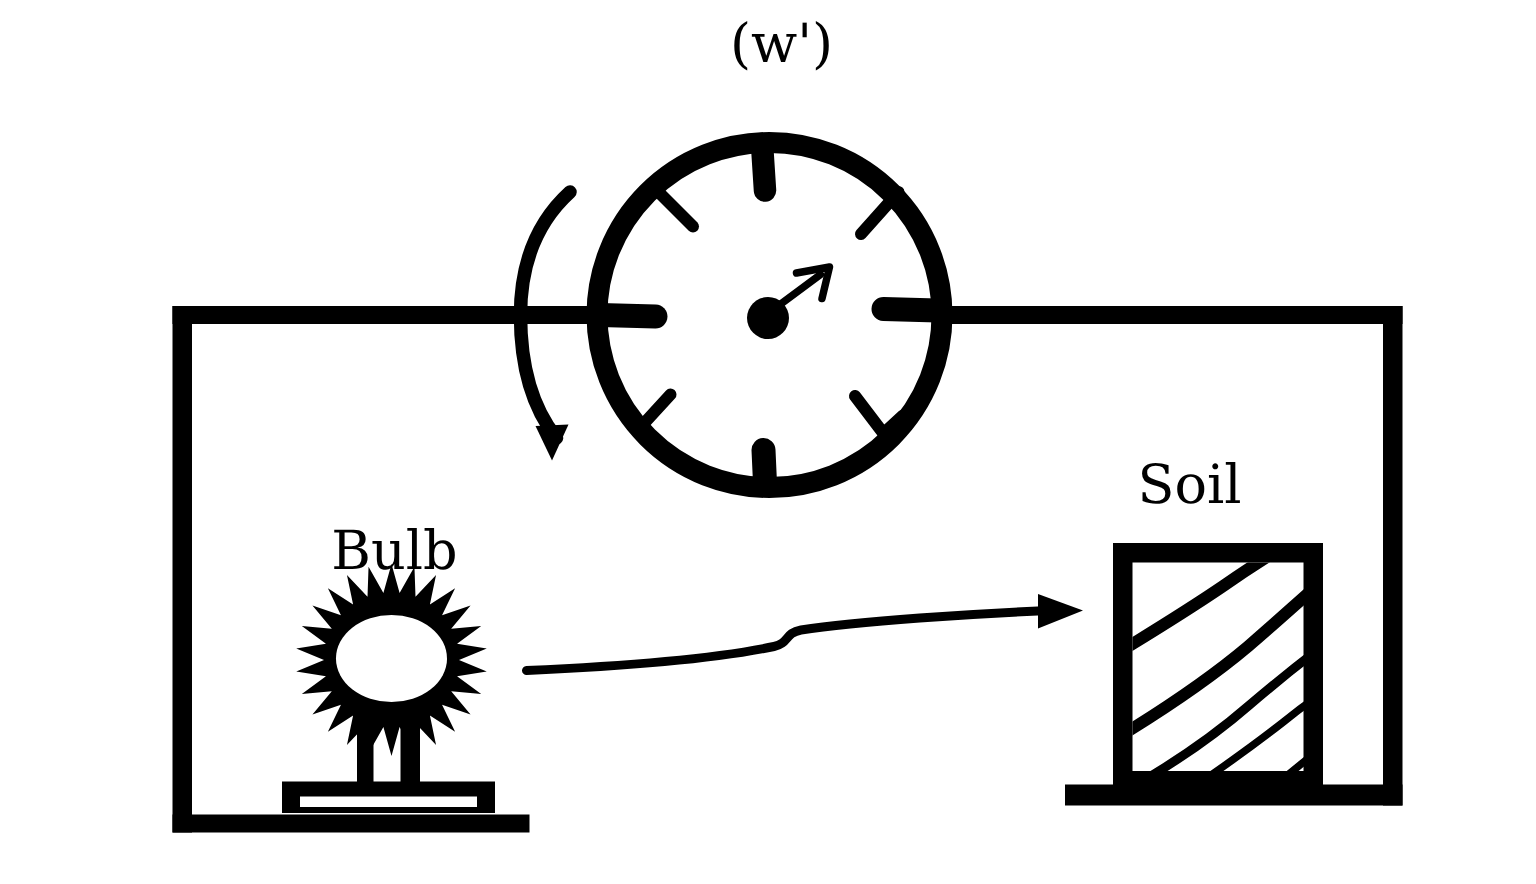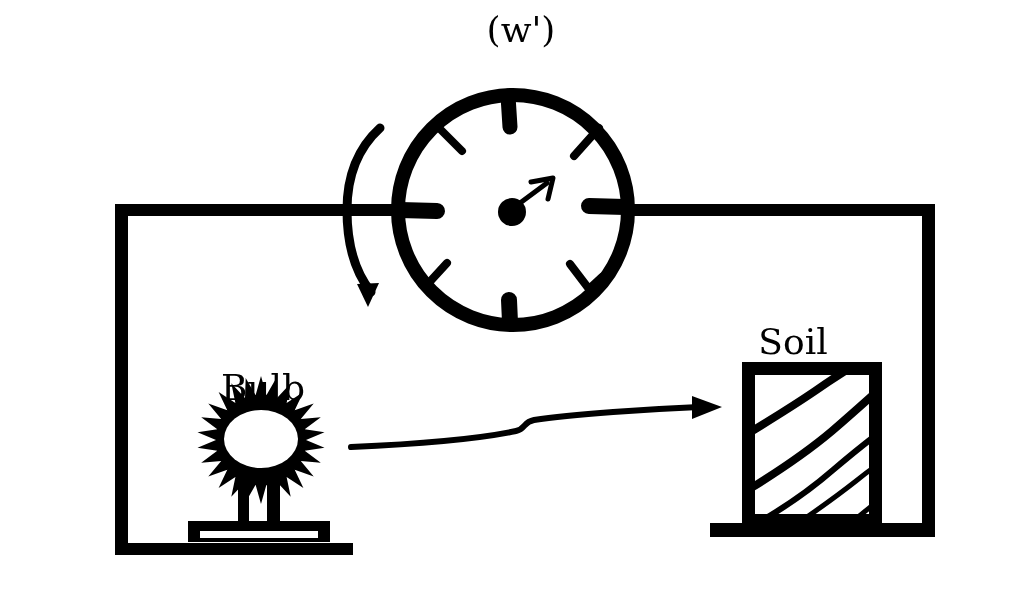--- a/index.html
+++ b/index.html
@@ -13,22 +13,22 @@
   .stage svg{position:absolute;left:0;top:0;}
   .label{
     position:absolute;
     color:#000;
     font-size:36px;
     line-height:1;
     text-align:center;
     white-space:nowrap;
   }
   .label-meter{left:451px;top:12px;width:140px;}
-  .label-bulb{left:193px;top:350px;width:140px;margin-top:20px;}
-  .label-soil{left:723px;top:324px;width:140px;}
+  .label-bulb{left:193px;top:350px;width:140px;}
+  .label-soil{left:723px;top:306px;width:140px;}
 </style>
 </head>
 <body>
 
 <div class="stage">
 
   <svg width="1024" height="589" viewBox="0 0 1024 589">
 
     <g fill="#000000">
       <rect x="115" y="204" width="283" height="12"></rect>

